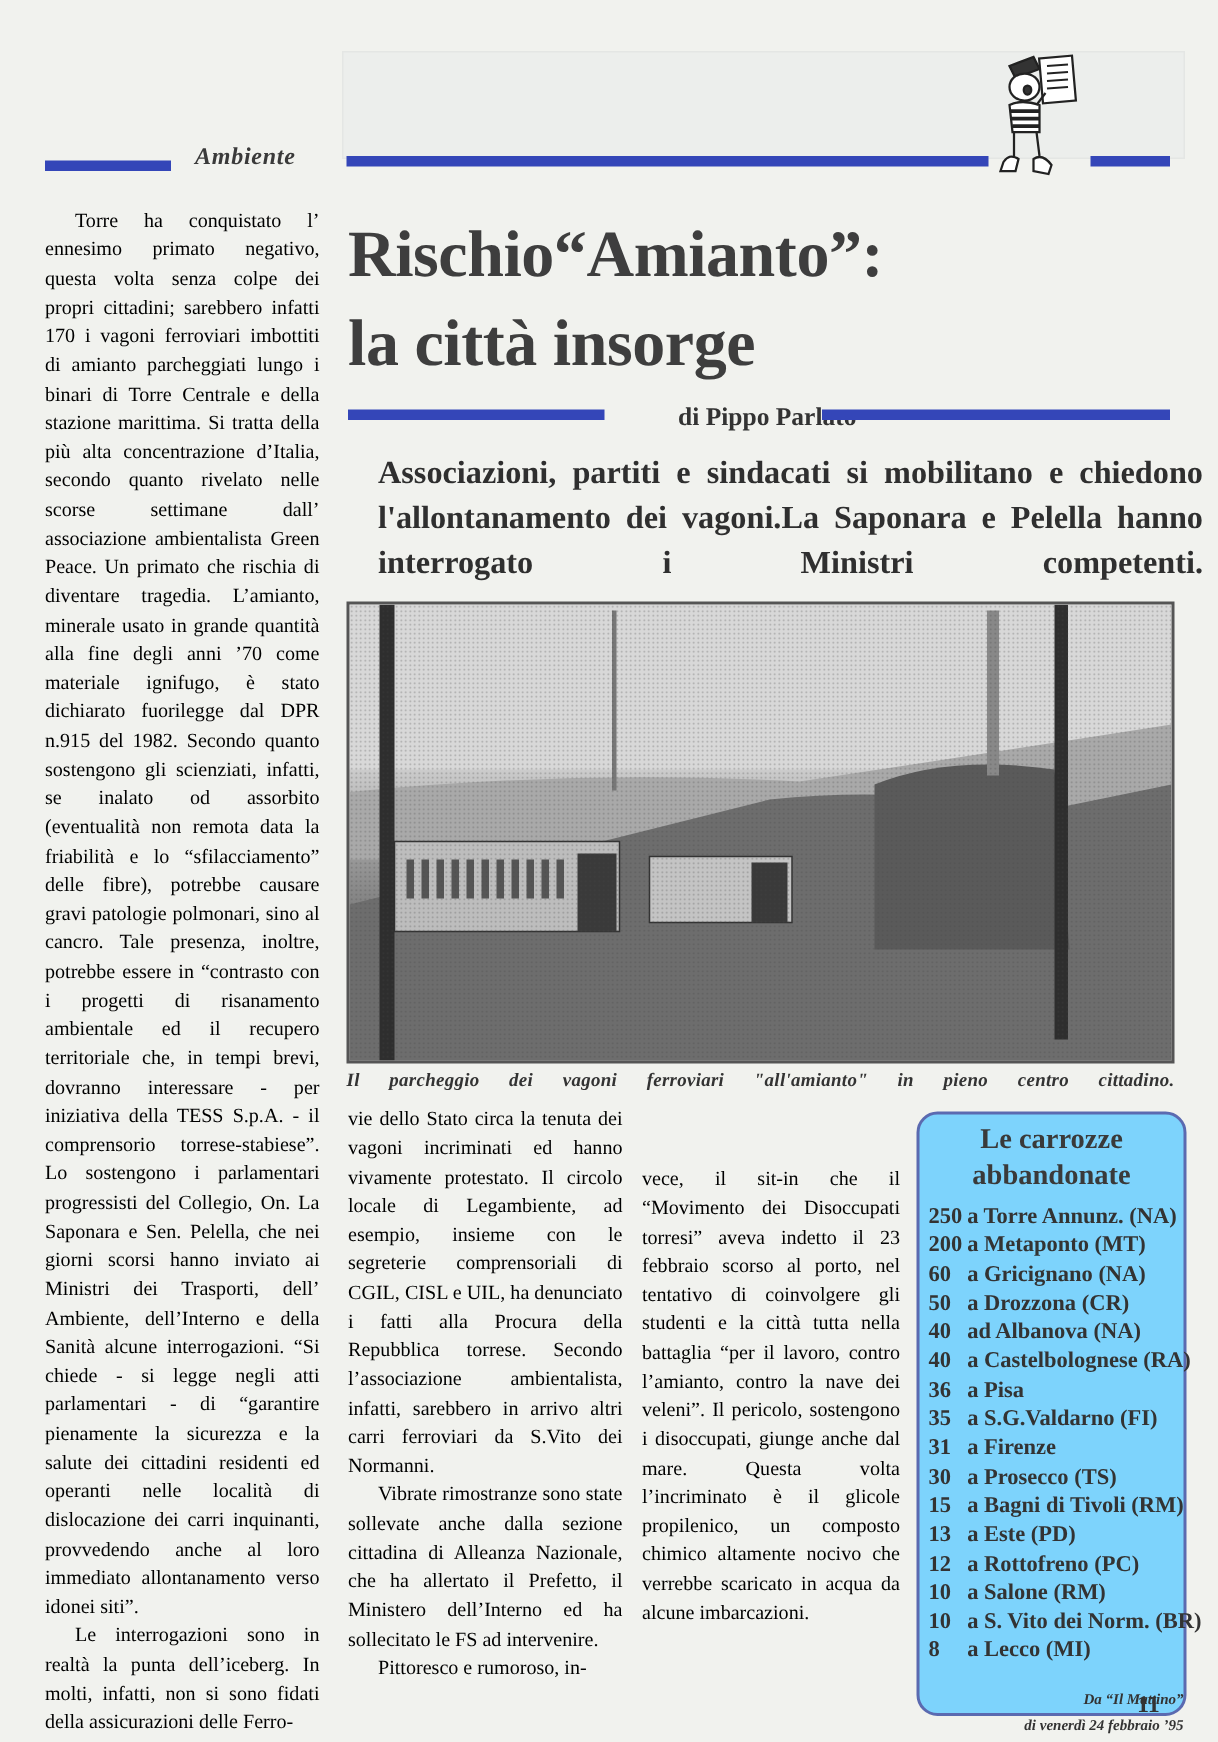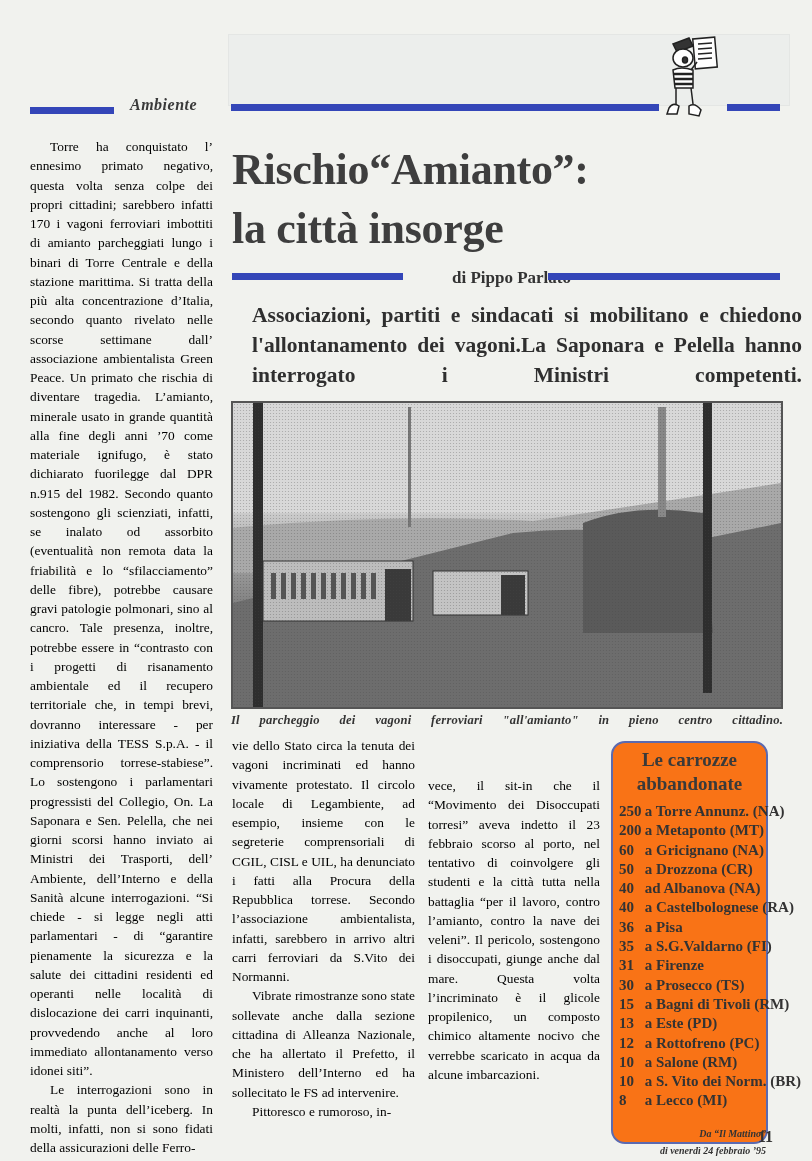--- a/index.html
+++ b/index.html
@@ -39,23 +39,23 @@
   .photo {
     position: absolute; left: 231px; top: 401px; width: 552px; height: 308px;
     border: 2px solid #555; box-sizing: border-box; overflow: hidden;
     background: linear-gradient(180deg, #dcdcdc 0%, #cfcfcf 35%, #9a9a9a 55%, #6e6e6e 75%, #5f5f5f 100%);
   }
   .caption {
     position: absolute; left: 231px; top: 713px; width: 552px; font-style: italic; font-weight: bold; font-size: 12.6px;
     text-align: justify; text-align-last: justify; color: #333; letter-spacing: 0.2px;
   }
   .sidebox {
-    position: absolute; left: 611px; top: 741px; width: 157px; height: 403px;
+    position: absolute; left: 611px; top: 741px; width: 180px; height: 403px;
     border: 2px solid #5b6ab0; border-radius: 14px; box-sizing: border-box;
-    background: #f97316;
+    background: #7dd3fc;
   }
   .sidebox-title {
     text-align: center; font-weight: bold; font-size: 19px; line-height: 24px; margin-top: 5px; color: #3a3a3a;
   }
   .sidebox-list { margin: 6px 0 0 6px; padding: 0; list-style: none; }
   .sidebox-list li { font-weight: bold; font-size: 15px; line-height: 19.3px; color: #333; white-space: nowrap; }
   .sidebox-list .num { display: inline-block; width: 22px; }
   .source {
     text-align: right; font-style: italic; font-weight: bold; font-size: 10px; line-height: 17px; margin-top: 14px; color: #333;
   }

